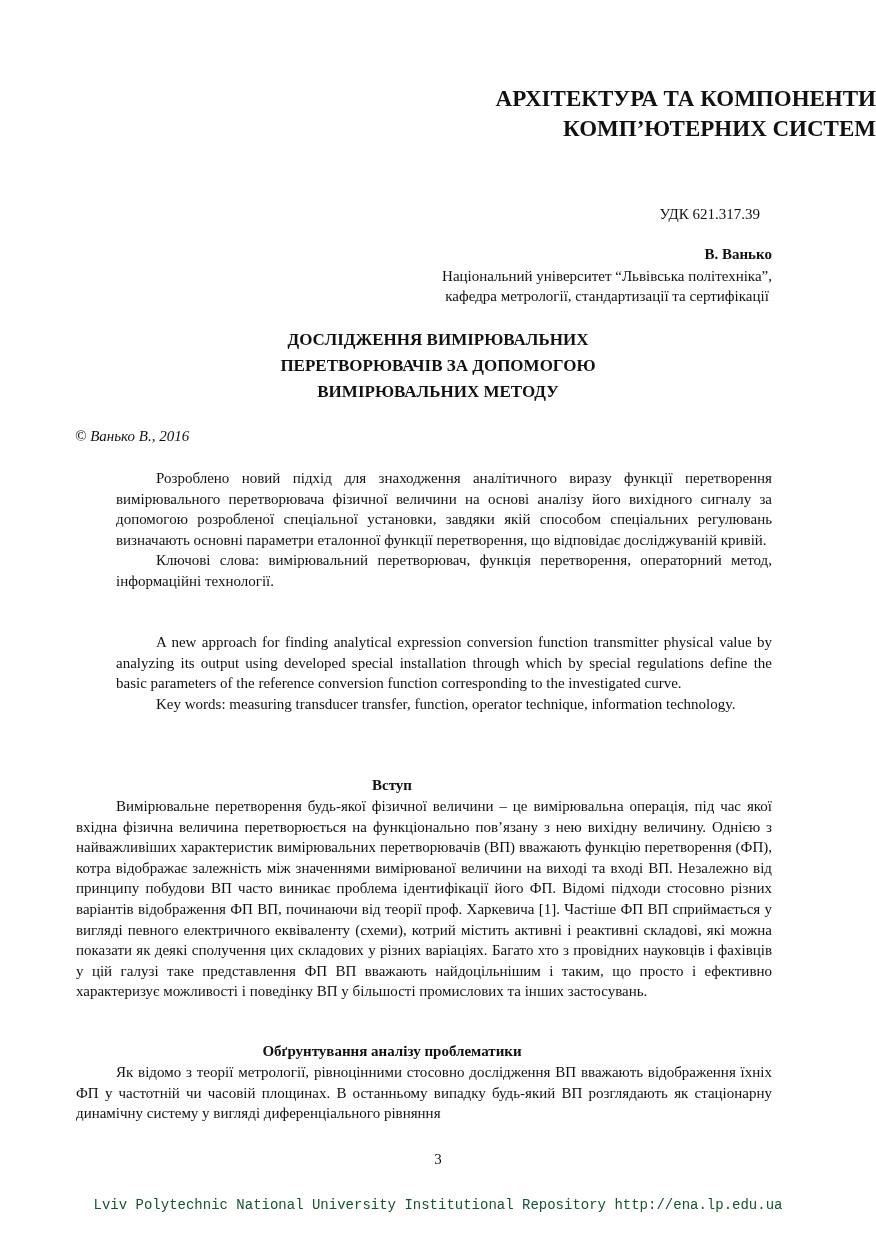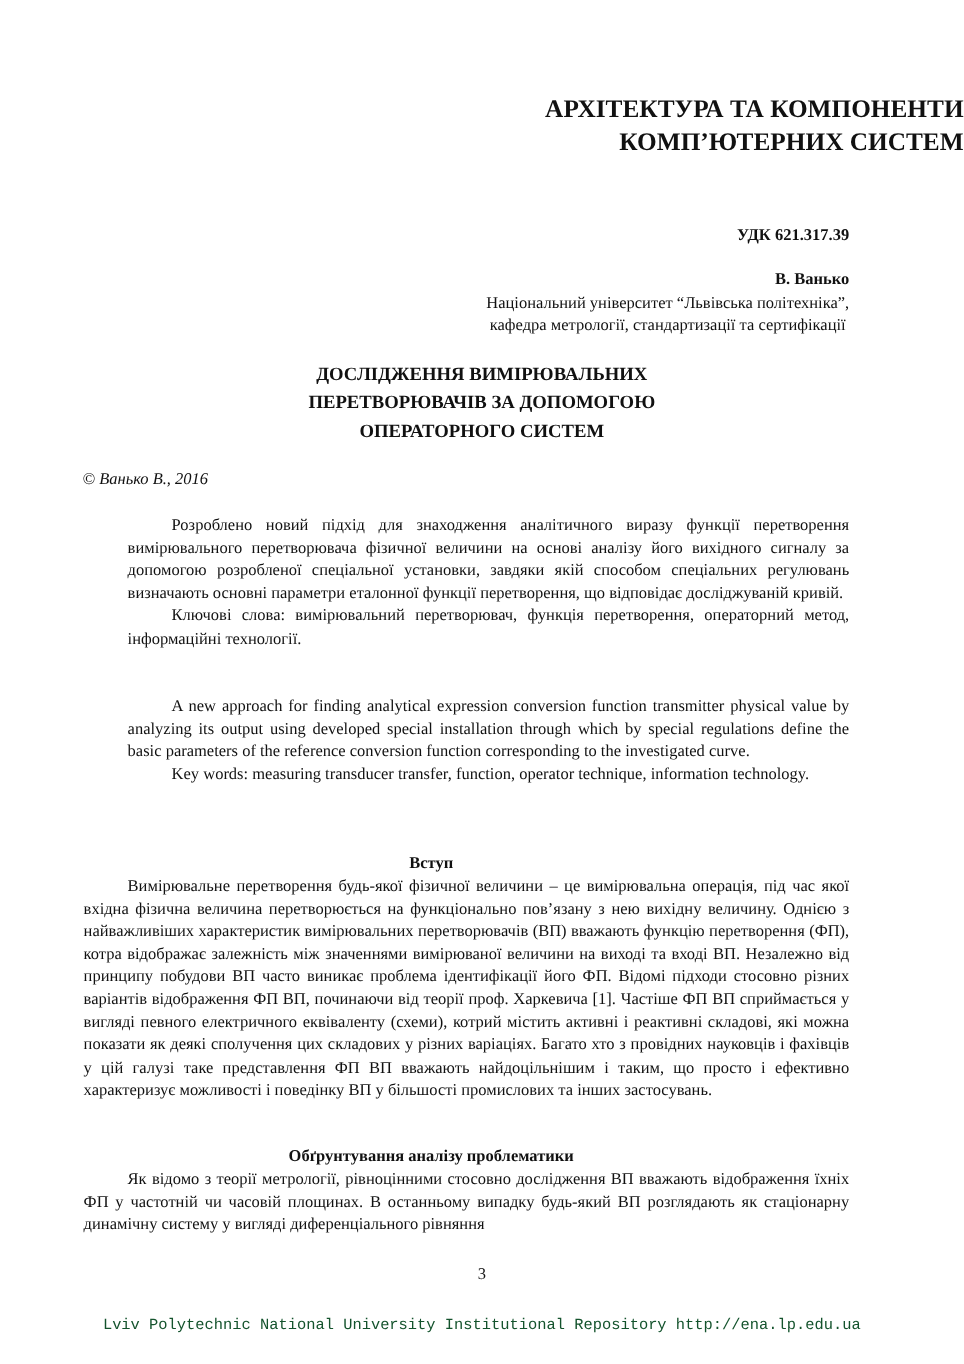--- a/index.html
+++ b/index.html
@@ -1,21 +1,21 @@
 <!DOCTYPE html>
 <html><head>
 <meta charset="utf-8">
 <style>
   html, body { margin: 0; padding: 0; background: #ffffff; }
   body { width: 876px; height: 1240px; position: relative; overflow: hidden;
          font-family: "Liberation Serif", serif; color: #111; }
   .abs { position: absolute; }
   .section-title { left: 0; width: 876px; text-align: center; font-weight: bold;
                    font-size: 23px; line-height: 30px; }
-  .udc { right: 104px; top: 206px; font-weight: bold; font-size: 15px; }
+  .udc { right: 116px; top: 206px; font-weight: normal; font-size: 15px; }
   .author { right: 104px; top: 246px; font-weight: bold; font-size: 15px; }
   .affil { right: 104px; top: 266px; text-align: center; font-size: 15px; line-height: 20px; }
   .paper-title { left: 0; width: 876px; top: 327px; text-align: center; font-weight: bold;
                  font-size: 17px; line-height: 26px; }
   .copyright { left: 75px; top: 428px; font-style: italic; font-size: 15px; }
   .abstract { left: 116px; width: 656px; font-weight: normal; font-size: 15px;
               line-height: 20.6px; text-align: justify; }
   .abstract p, .body-text p { margin: 0; text-indent: 40px; }
   .heading { left: 0; width: 784px; text-align: center; font-weight: bold; font-size: 15px; }
   .body-text { left: 76px; width: 696px; font-size: 15px; line-height: 20.6px; text-align: justify; }
@@ -35,21 +35,21 @@
 
 <div class="abs author">В. Ванько</div>
 <div class="abs affil">
   <div>Національний університет “Львівська політехніка”,</div>
   <div>кафедра метрології, стандартизації та сертифікації</div>
 </div>
 
 <div class="abs paper-title">
   <div>ДОСЛІДЖЕННЯ ВИМІРЮВАЛЬНИХ</div>
   <div>ПЕРЕТВОРЮВАЧІВ ЗА ДОПОМОГОЮ</div>
-  <div>ОПЕРАТОРНОГО СИСТЕМ</div>
+  <div>ВИМІРЮВАЛЬНИХ МЕТОДУ</div>
 </div>
 
 <div class="abs copyright">© Ванько В., 2016</div>
 
 <div class="abs abstract" style="top:468px;">
   <p>Розроблено новий підхід для знаходження аналітичного виразу функції перетворення вимірювального перетворювача фізичної величини на основі аналізу його вихідного сигналу за допомогою розробленої спеціальної установки, завдяки якій способом спеціальних регулювань визначають основні параметри еталонної функції перетворення, що відповідає досліджуваній кривій.</p>
   <p>Ключові слова: вимірювальний перетворювач, функція перетворення, операторний метод, інформаційні технології.</p>
 </div>
 
 <div class="abs abstract" style="top:632px;">

